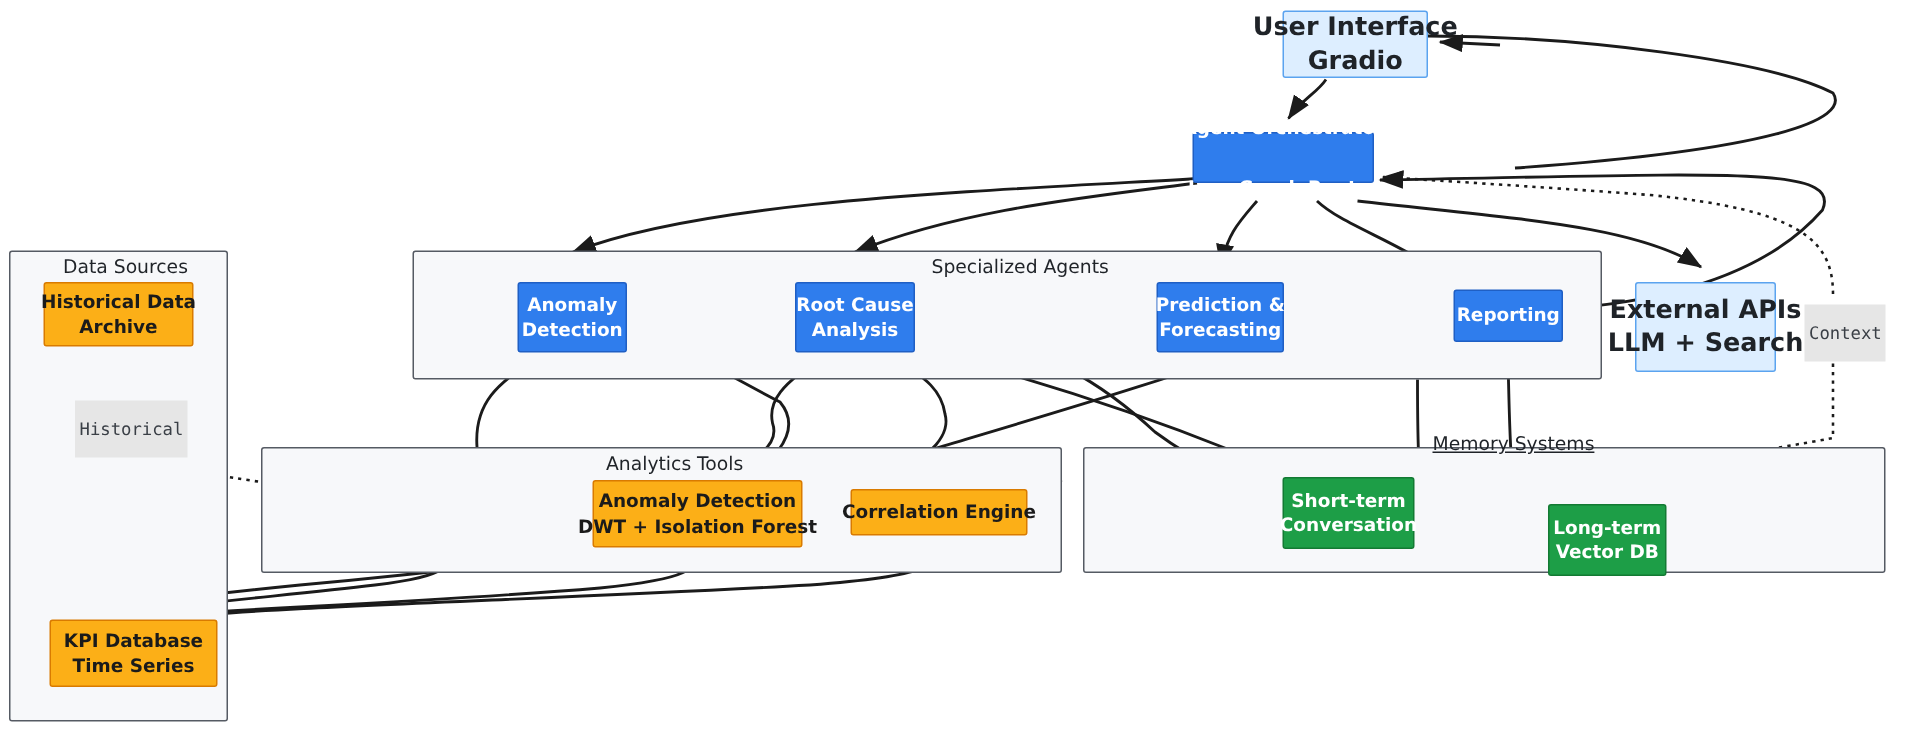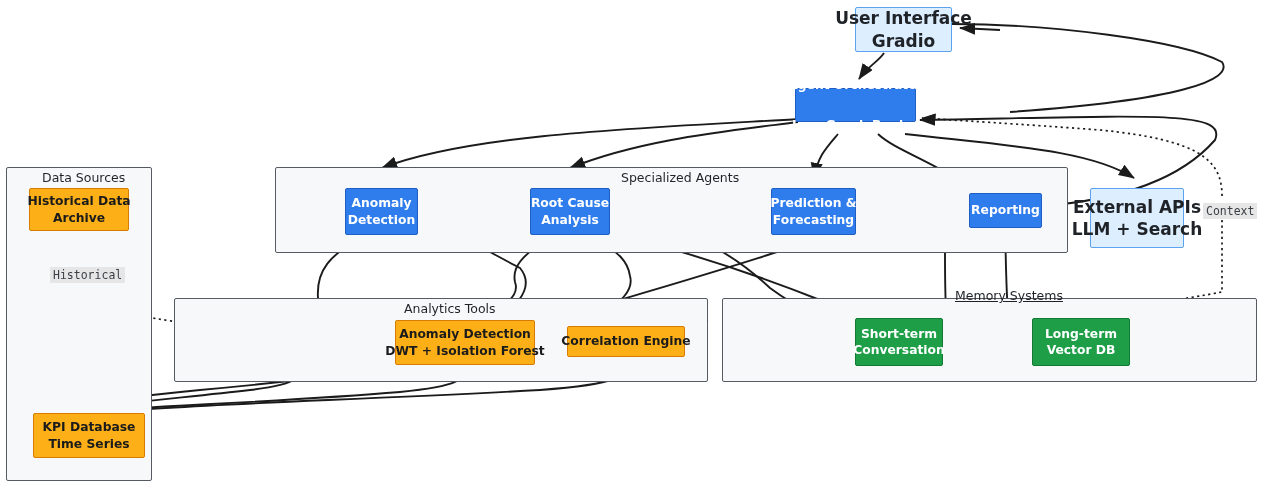--- a/index.html
+++ b/index.html
@@ -12,21 +12,21 @@
 
   .node{position:absolute;box-sizing:border-box;display:flex;flex-direction:column;align-items:center;justify-content:center;
         text-align:center;line-height:1.32;border-radius:2px;}
   .node .ln{display:block;white-space:nowrap;}
 
   .n-blue{background:#2f7ded;border:1.4px solid #1f5fc4;color:#ffffff;font-size:12.3px;font-weight:600;}
   .n-lblue{background:#ddeeff;border:1.4px solid #5ba3ef;color:#1f2328;font-size:17px;font-weight:600;}
   .n-orange{background:#fcaf17;border:1.6px solid #d97b00;color:#1b1b1b;font-size:12.3px;font-weight:700;}
   .n-green{background:#1d9e47;border:1.6px solid #137a33;color:#ffffff;font-size:12.3px;font-weight:600;}
 
-  .edge-label{position:absolute;font-size:11.5px;color:#3a3f46;background:#e6e6e6;padding:1px 3px;white-space:nowrap;
+  .edge-label{position:absolute;font-size:11.5px;color:#3a3f46;background:#e6e6e6;padding:12px 3px;white-space:nowrap;
               font-family:"DejaVu Sans Mono","Liberation Mono",monospace;}
 </style>
 </head>
 <body>
 
 <div id="stage">
 
   <svg id="edges" viewBox="0 0 1280 488">
     <defs>
       <marker id="arrow" markerWidth="9" markerHeight="9" refX="8" refY="3.2" orient="auto" markerUnits="strokeWidth">
@@ -146,21 +146,21 @@
 
   <div class="node n-orange" style="left:567px;top:326px;width:118px;height:31px;">
     <span class="ln">Correlation Engine</span>
   </div>
 
   <div class="node n-green" style="left:855px;top:318px;width:88px;height:48px;">
     <span class="ln">Short-term</span>
     <span class="ln">Conversation</span>
   </div>
 
-  <div class="node n-green" style="left:1032px;top:318px;width:98px;height:48px;">
+  <div class="node n-green" style="left:1032px;top:336px;width:79px;height:48px;">
     <span class="ln">Long-term</span>
     <span class="ln">Vector DB</span>
   </div>
 
   <div class="edge-label" style="left:1203px;top:203px;">Context</div>
   <div class="edge-label" style="left:50px;top:267px;">Historical</div>
 
 </div>
 
 </body></html>

